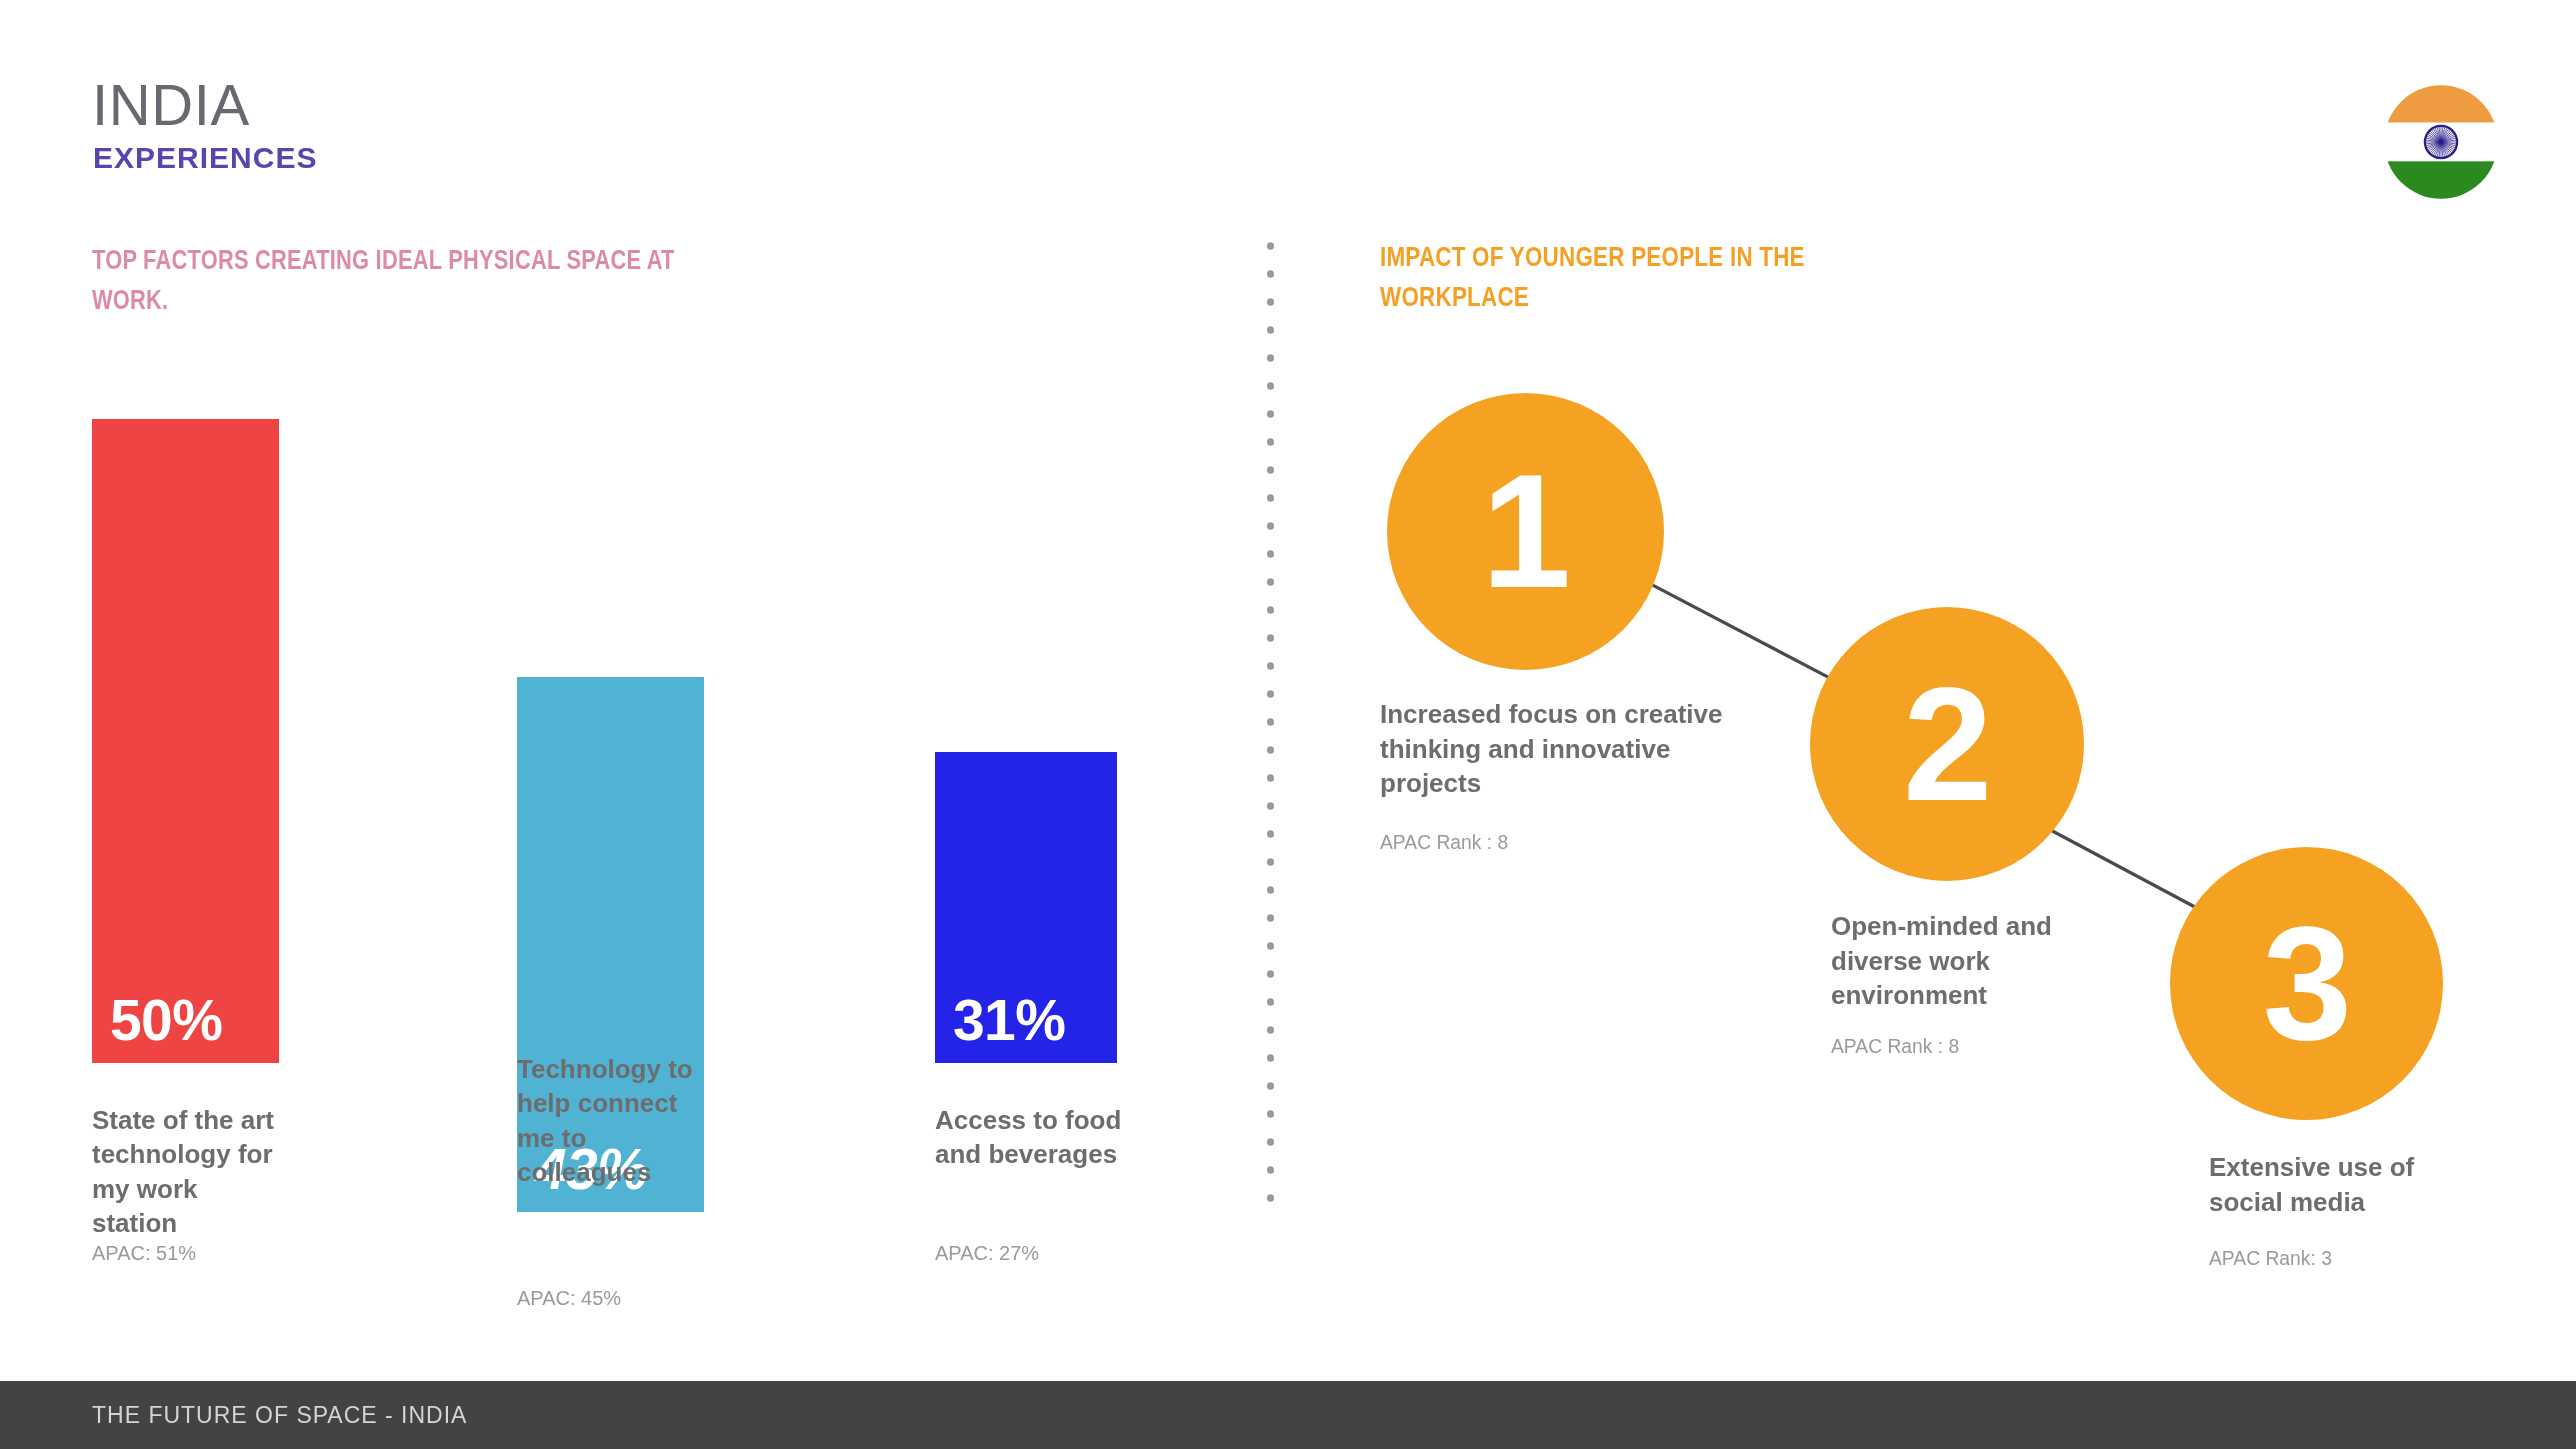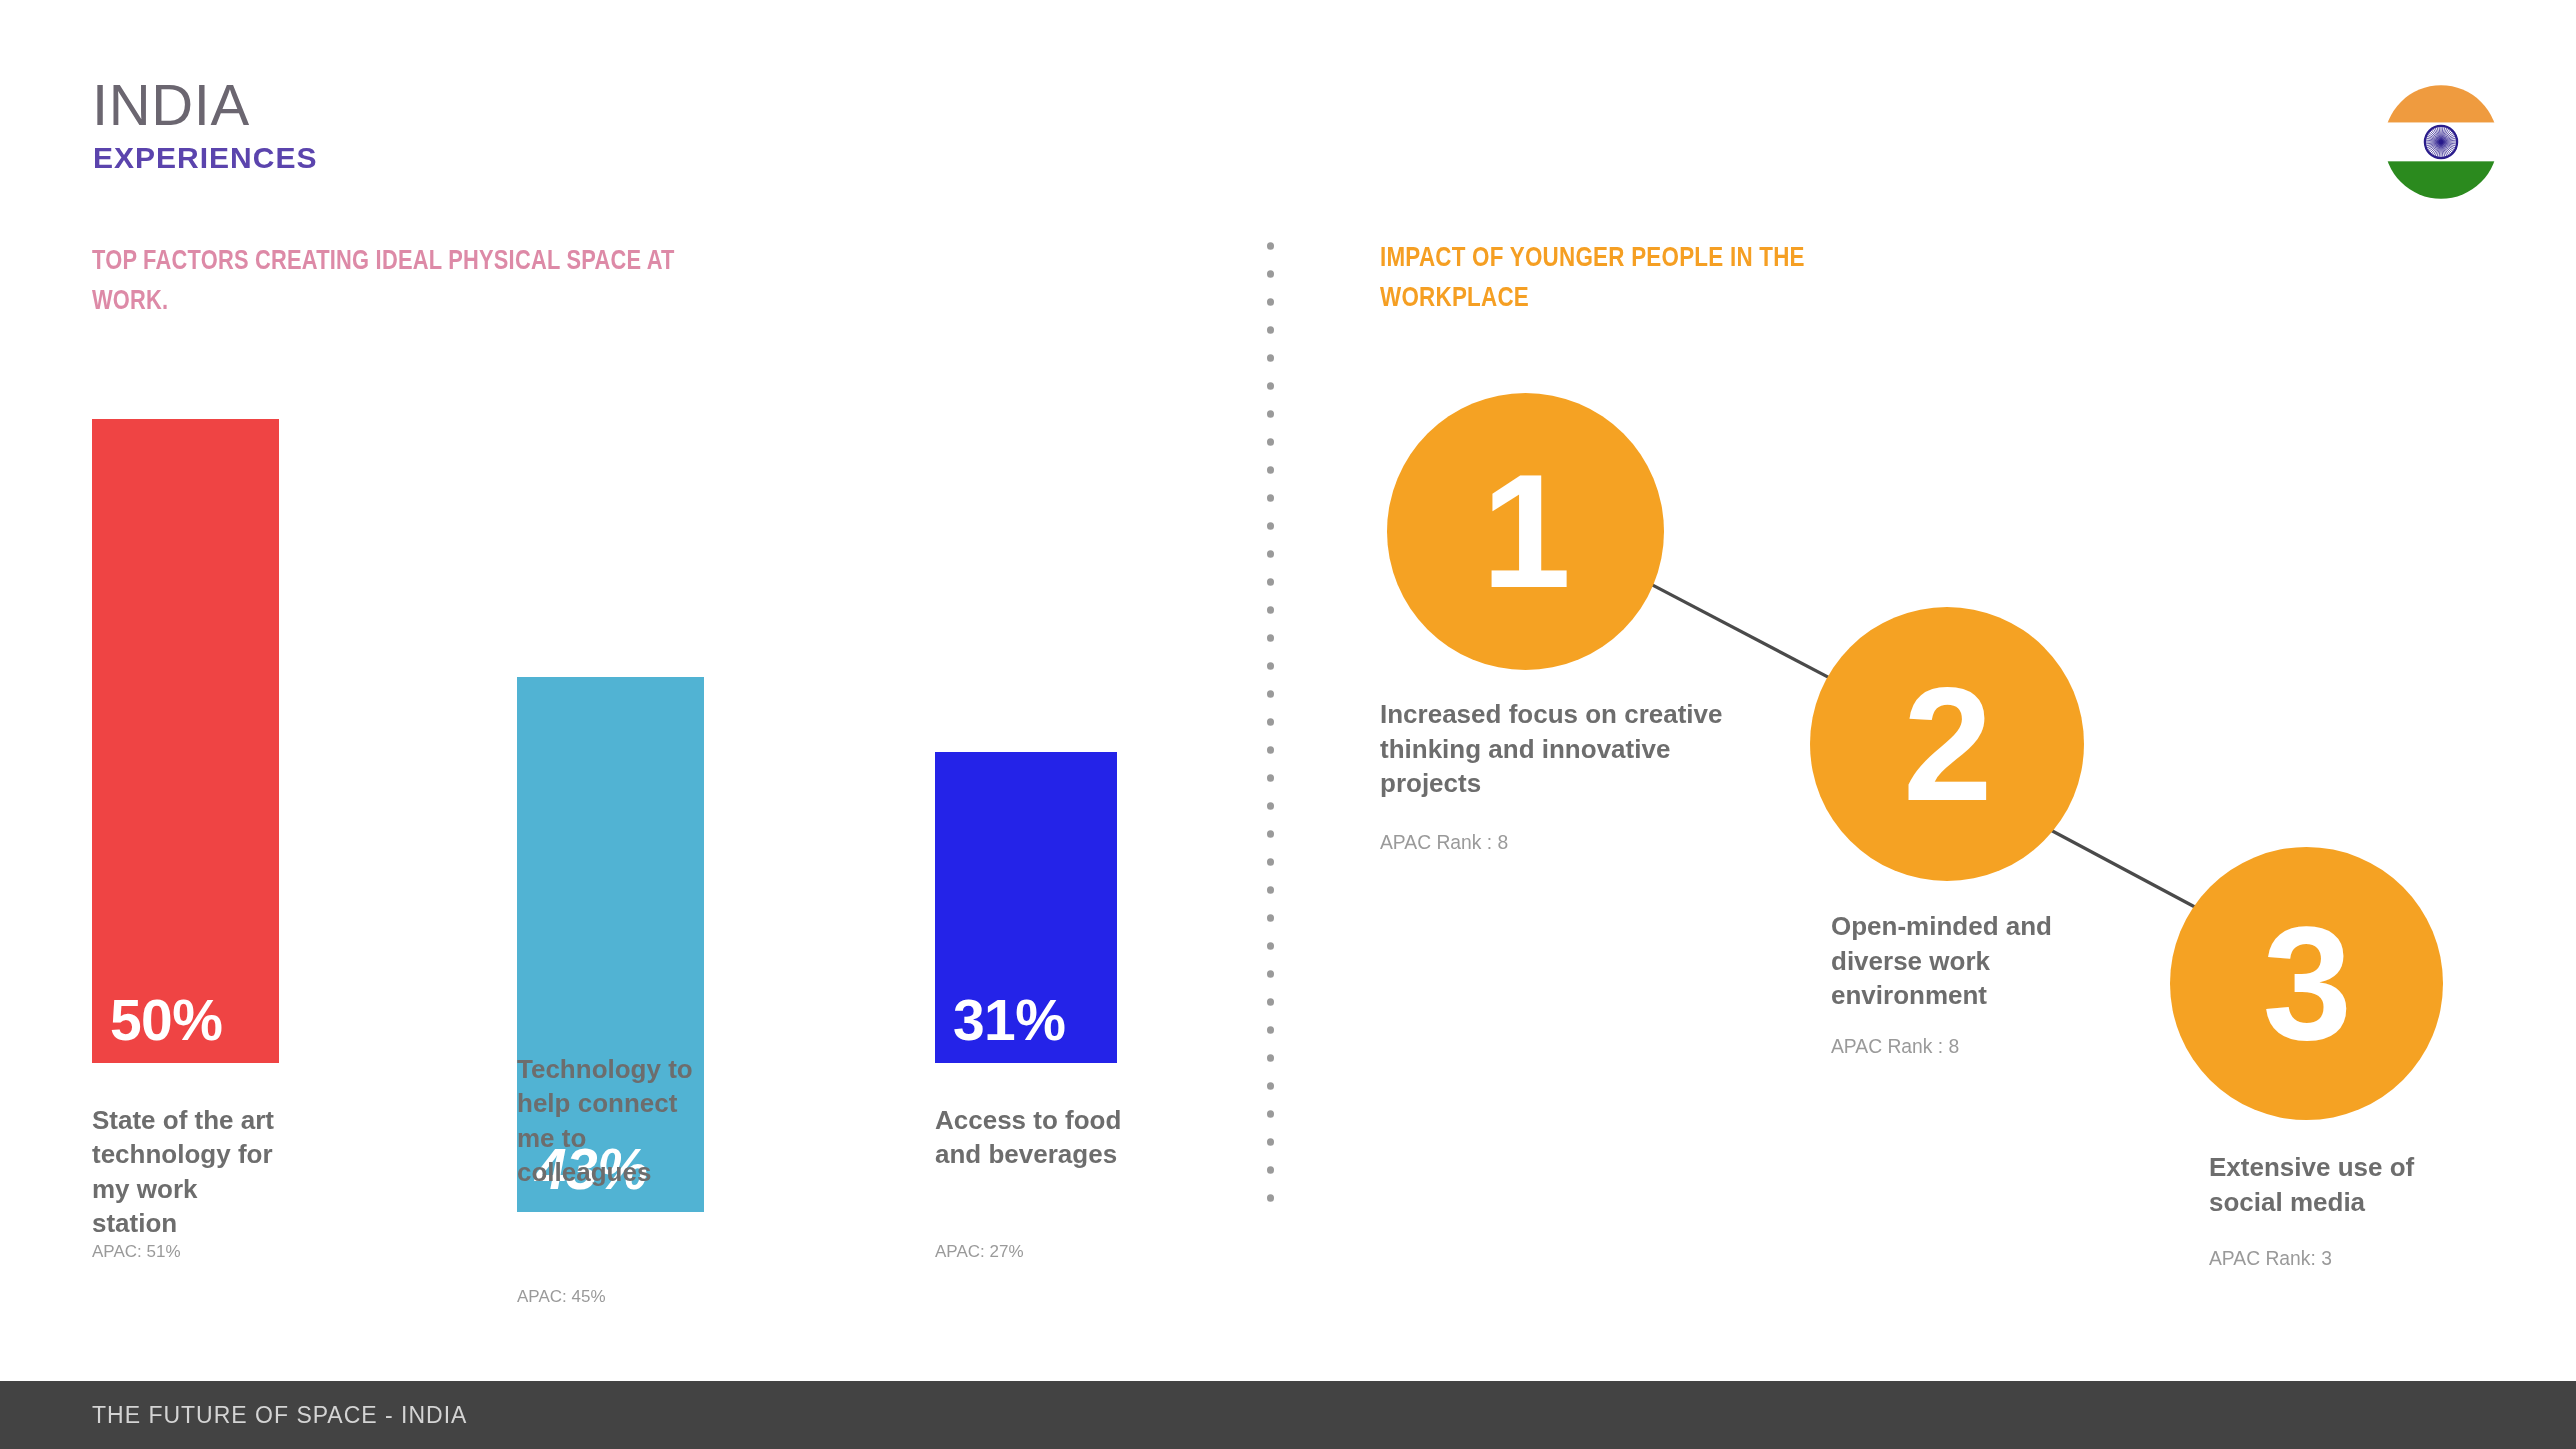--- a/index.html
+++ b/index.html
@@ -51,21 +51,21 @@
     letter-spacing:-0.6px;
   }
   .bar-label {
     position:absolute; left:0;
     width:193px;
     font-size:26px; font-weight:700; line-height:1.32;
     color:#6d6d6d;
   }
   .bar-apac {
     position:absolute; left:0;
-    font-size:17px; font-weight:400; line-height:1;
+    font-size:20px; font-weight:400; line-height:1;
     color:#9a9a9a;
   }
 
   
   #divider-dotted {
     position:absolute; left:1267px; top:240px;
     width:7px; height:966px;
   }
 
   

